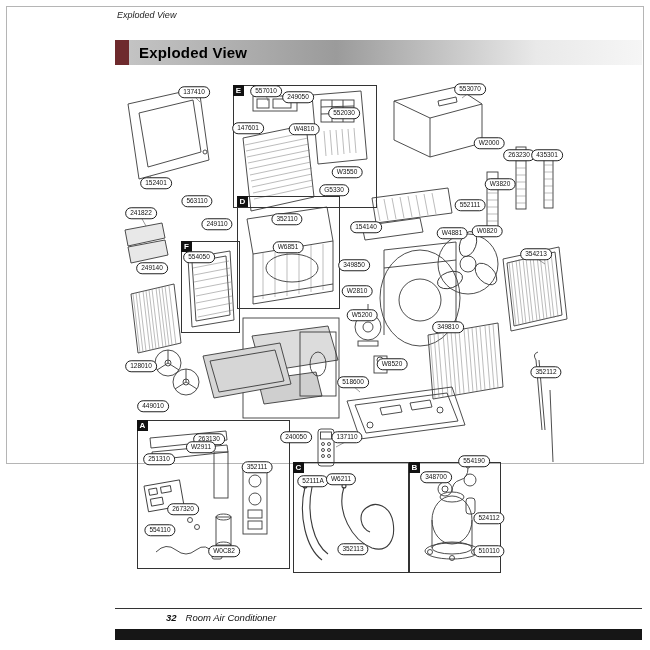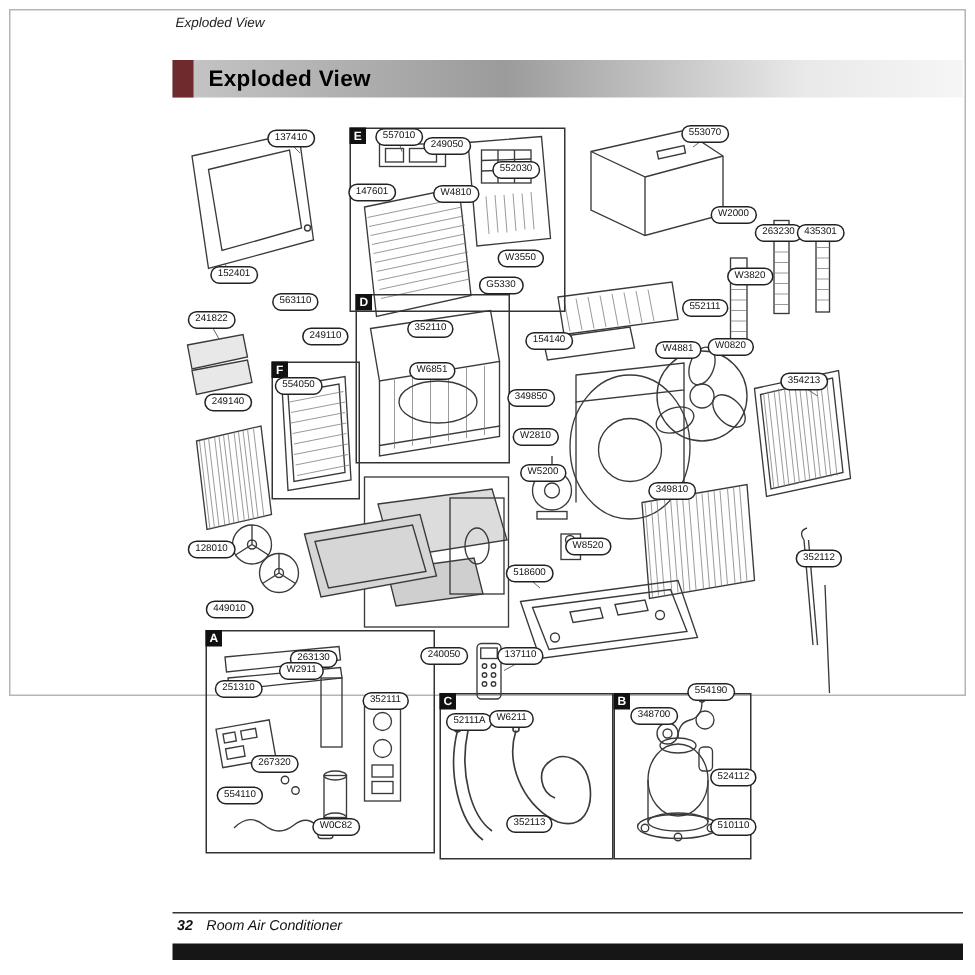--- a/index.html
+++ b/index.html
@@ -15,21 +15,21 @@
   .title-text{font-weight:bold;font-size:15px;color:#000;margin-left:10px;letter-spacing:0.2px;}
   svg.diagram{position:absolute;left:0;top:0;width:650px;height:650px;}
   .section-layer,.callout-layer{position:absolute;left:0;top:0;width:650px;height:650px;pointer-events:none;}
   .section-box{position:absolute;border:1px solid #333;}
   .section-tag{position:absolute;left:-1px;top:-1px;width:11px;height:11px;background:#111;color:#fff;
     font-size:8px;font-weight:bold;display:flex;align-items:center;justify-content:center;}
   .callout{position:absolute;transform:translate(-50%,-50%);border:1px solid #222;border-radius:8px;
     font-size:6.5px;line-height:1;padding:1.5px 4px;background:#fff;color:#111;white-space:nowrap;}
   .footer-rule{position:absolute;left:115px;top:608px;width:527px;height:1px;background:#333;}
   .footer{position:absolute;left:118px;top:612px;font-size:9.5px;font-style:italic;color:#111;}
-  .footer-page{font-weight:bold;margin-right:9px;}
+  .footer-page{font-weight:bold;margin-right:9px;margin-left:48px;}
   .footer-bar{position:absolute;left:115px;top:629px;width:527px;height:11px;background:var(--footer-bar);}
 </style>
 </head>
 <body>
 
 <div class="page">
   <div class="page-border"></div>
 
   <div class="running-head">Exploded View</div>
 

